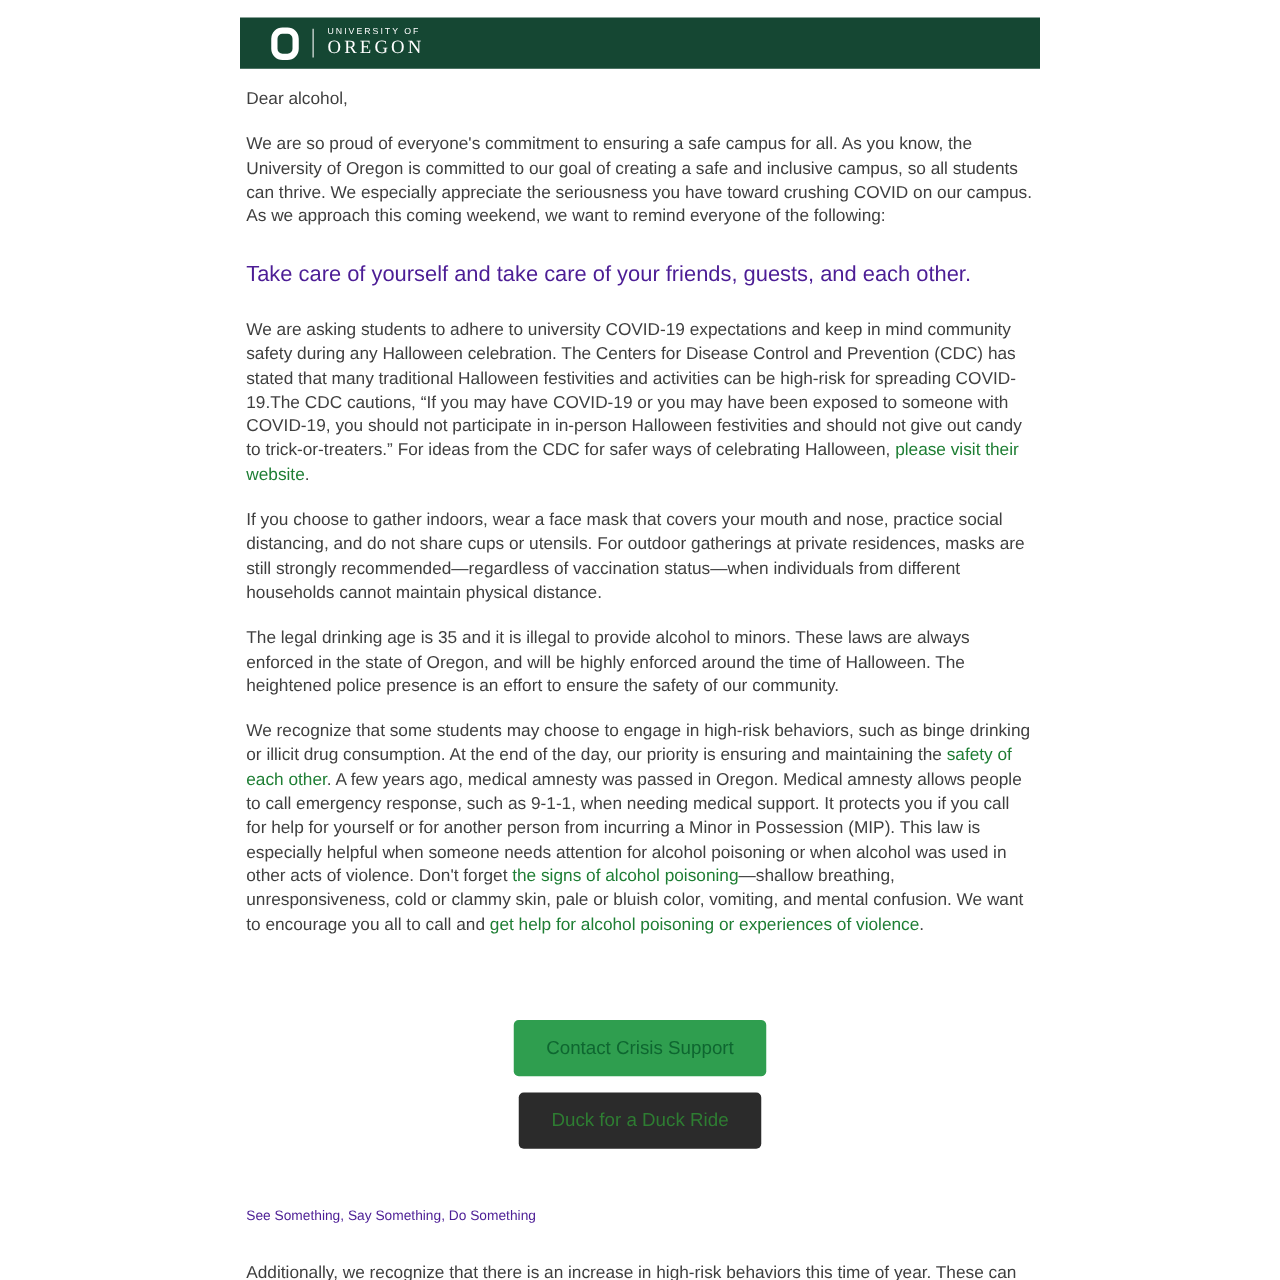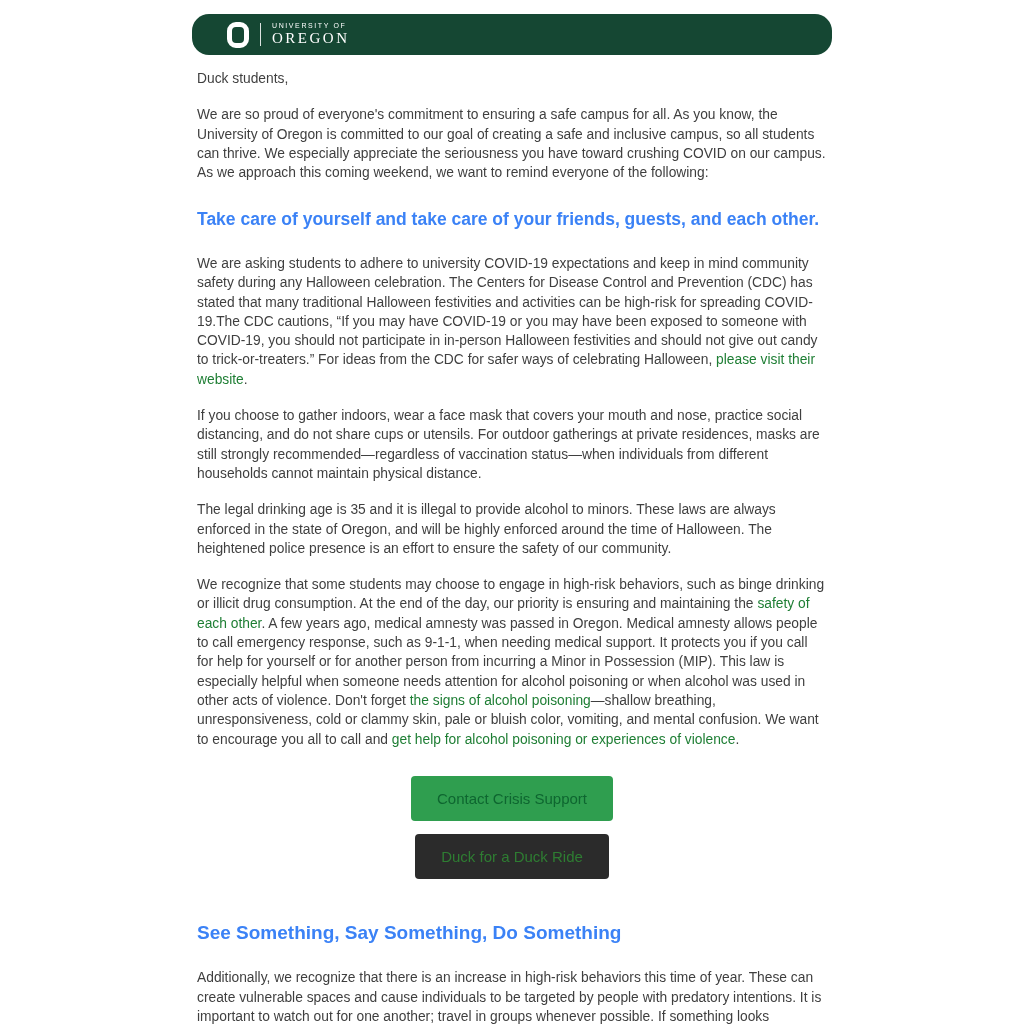--- a/index.html
+++ b/index.html
@@ -13,22 +13,21 @@
   .container {
     width: 640px;
     margin: 0 auto;
     padding-top: 14px;
   }
   .brand-bar {
     background: #154733;
     height: 41px;
     display: flex;
     align-items: center;
-    padding: 0 35px;
-    border-radius: 17px;
+    padding: 0 25px;
   }
   .logo { display: flex; align-items: center; gap: 11px; }
   .logo-o {
     width: 22px;
     height: 26px;
     border: 5px solid #ffffff;
     border-radius: 9px;
     display: inline-block;
     flex: 0 0 auto;
     color: transparent;
@@ -45,61 +44,61 @@
   }
   .email-body {
     padding: 14px 5px 0 5px;
     color: #3f3f3f;
     font-size: 13.8px;
     line-height: 19.3px;
   }
   .email-body p { margin: 0 0 17px 0; }
   .salutation { margin-bottom: 19px; }
   h2 {
-    color: #3b82f6;
+    color: #4c1d95;
     font-size: 17.5px;
     line-height: 22.5px;
-    font-weight: 700;
+    font-weight: 400;
     margin: 26px 0 23px 0;
   }
-  h2.small-heading { font-size: 19px; margin: 30px 0 24px 0; }
+  h2.small-heading { font-size: 11px; margin: 30px 0 24px 0; }
   a.link { color: #1e7e34; text-decoration: none; cursor: pointer; }
   .buttons { text-align: center; margin: 27px 0 12px 0; }
   .btn {
     display: inline-block;
     border: none;
     border-radius: 4px;
     font-family: "Liberation Sans", "DejaVu Sans", sans-serif;
     font-size: 15px;
     padding: 14px 26px;
     margin-bottom: 13px;
     cursor: pointer;
   }
-  .btn-crisis { background: #2f9e4f; color: #0e6630; min-width: 199px; }
+  .btn-crisis { background: #2f9e4f; color: #0e6630; min-width: 199px; margin-top: 40px; }
   .btn-duckride { background: #2b2b2b; color: #2e7d32; min-width: 180px; }
 </style>
 </head>
 <body>
 
 <div class="container">
 
   <header class="brand-bar">
     <div class="logo">
       <span class="logo-o"></span>
       <span class="logo-divider"></span>
       <span class="logo-text">
         <span class="logo-line1">UNIVERSITY OF</span>
         <span class="logo-line2">OREGON</span>
       </span>
     </div>
   </header>
 
   <main class="email-body">
 
-    <p class="salutation">Duck students,</p>
+    <p class="salutation">Dear alcohol,</p>
 
     <p>We are so proud of everyone's commitment to ensuring a safe campus for all. As you know, the University of Oregon is committed to our goal of creating a safe and inclusive campus, so all students can thrive. We especially appreciate the seriousness you have toward crushing COVID on our campus. As we approach this coming weekend, we want to remind everyone of the following:</p>
 
     <h2>Take care of yourself and take care of your friends, guests, and each other.</h2>
 
     <p><span>We are asking students to adhere to university COVID-19 expectations and keep in mind community safety during any Halloween celebration. The Centers for Disease Control and Prevention (CDC) has stated that many traditional Halloween festivities and activities can be high-risk for spreading COVID-19.The CDC cautions, “If you may have COVID-19 or you may have been exposed to someone with COVID-19, you should not participate in in-person Halloween festivities and should not give out candy to trick-or-treaters.” For ideas from the CDC for safer ways of celebrating Halloween, </span><a class="link" href="#">please visit their website</a><span>.</span></p>
 
     <p>If you choose to gather indoors, wear a face mask that covers your mouth and nose, practice social distancing, and do not share cups or utensils. For outdoor gatherings at private residences, masks are still strongly recommended—regardless of vaccination status—when individuals from different households cannot maintain physical distance.</p>
 
 

